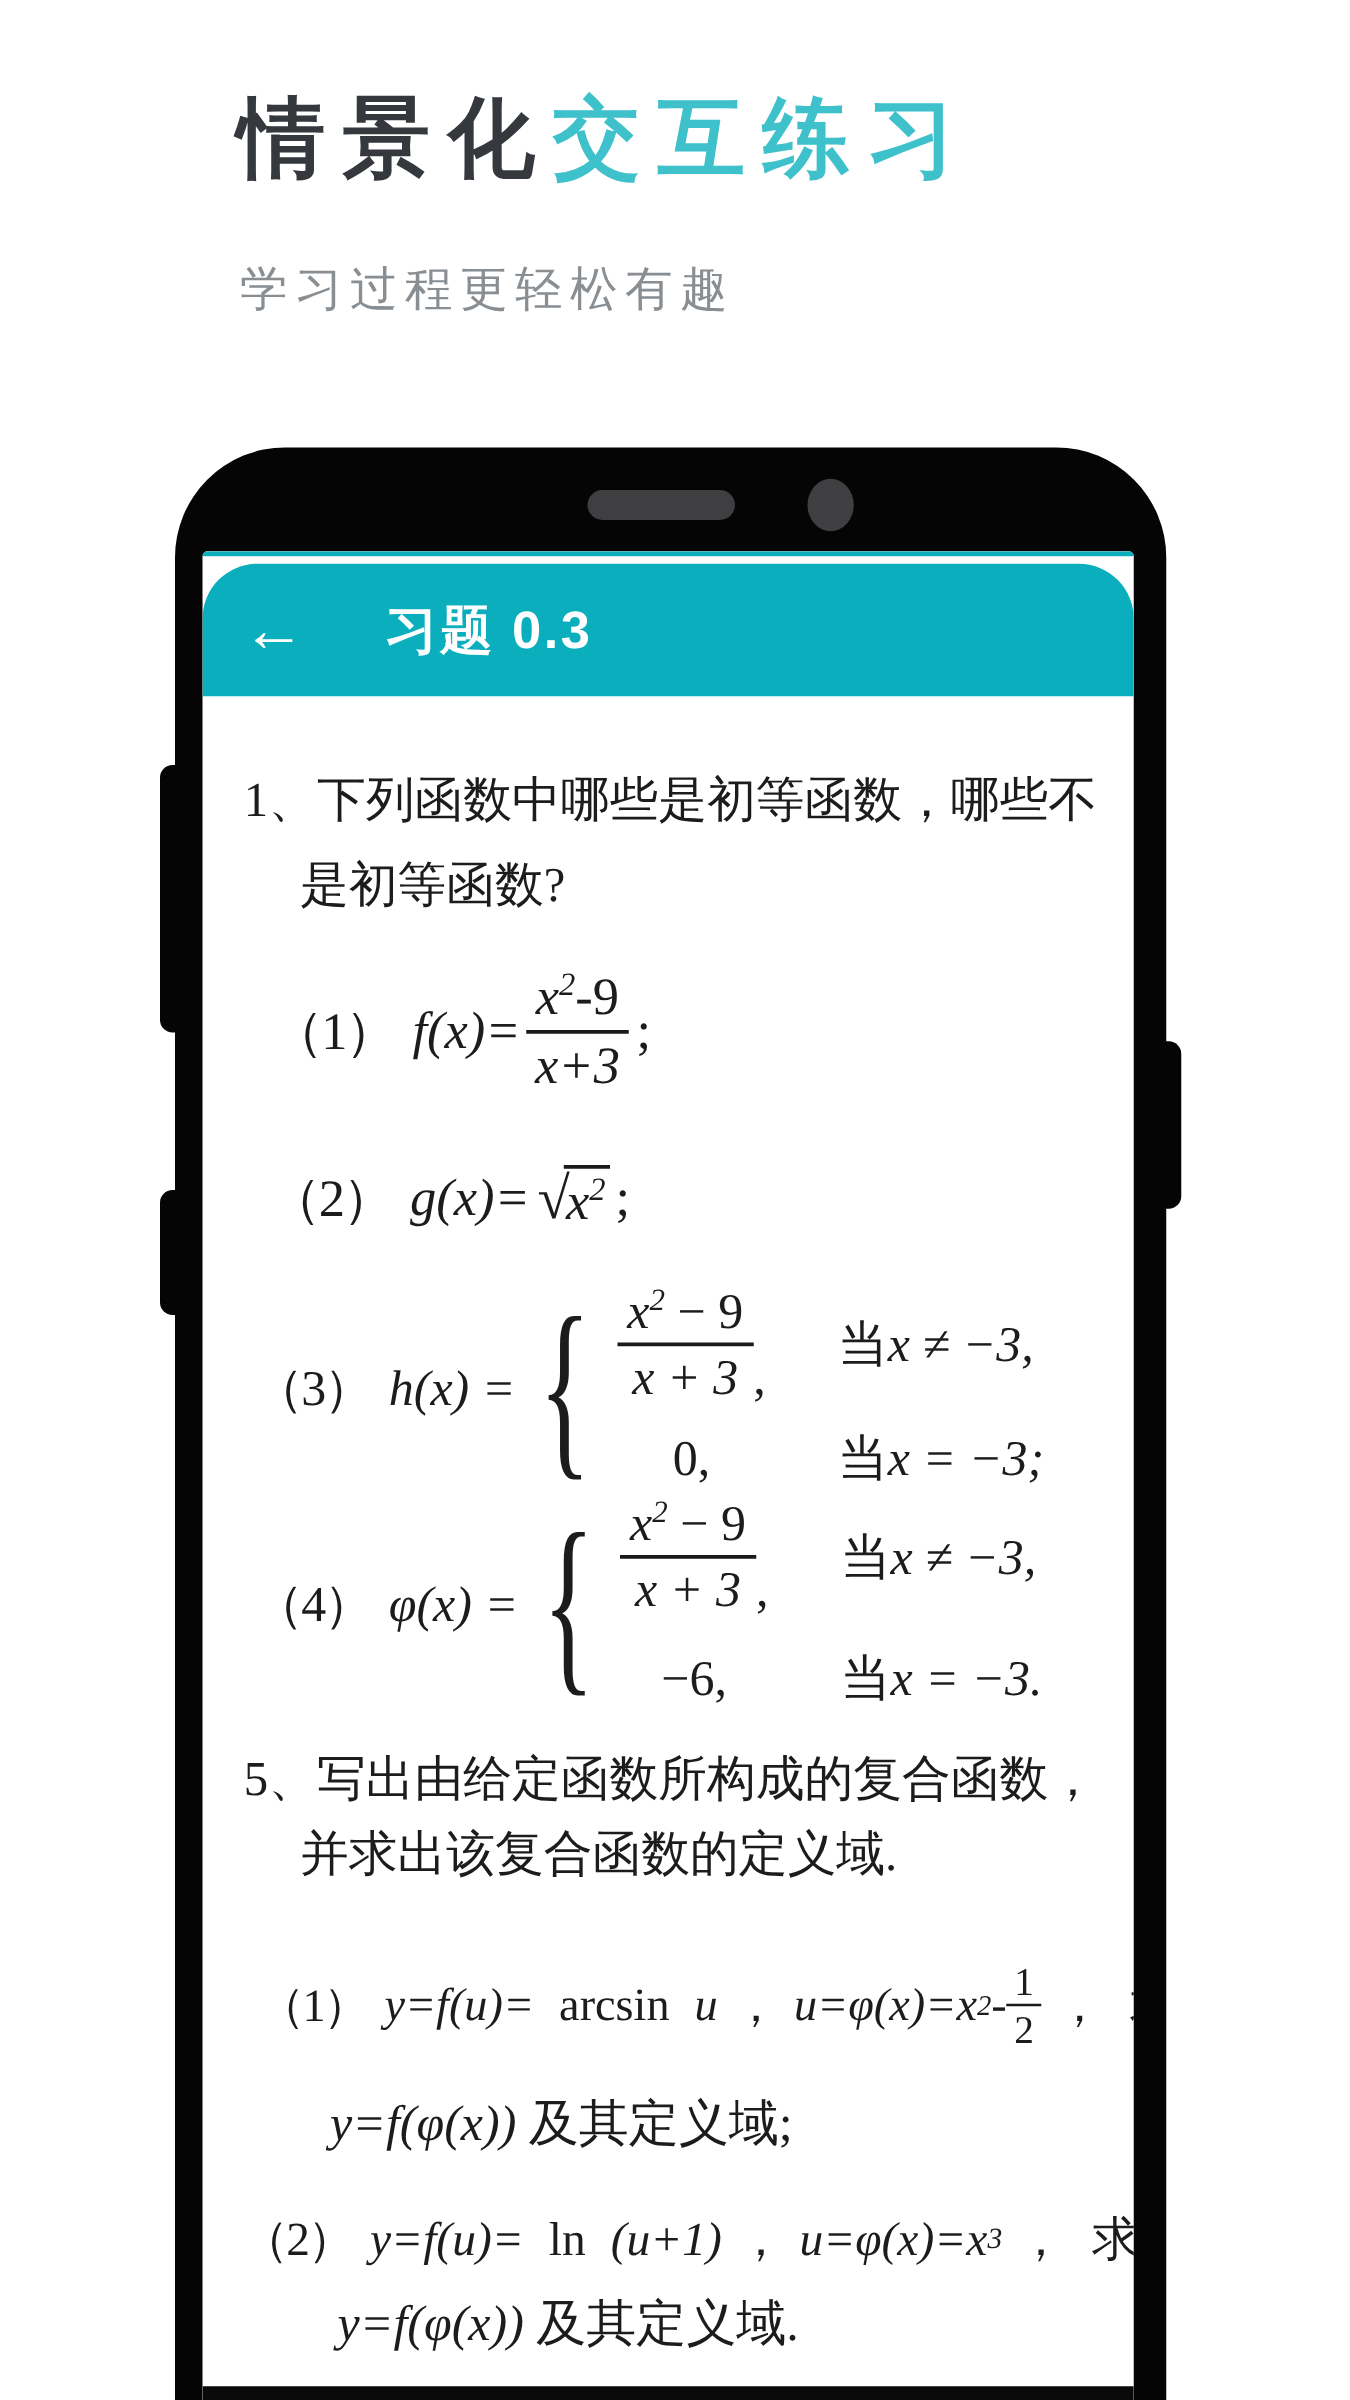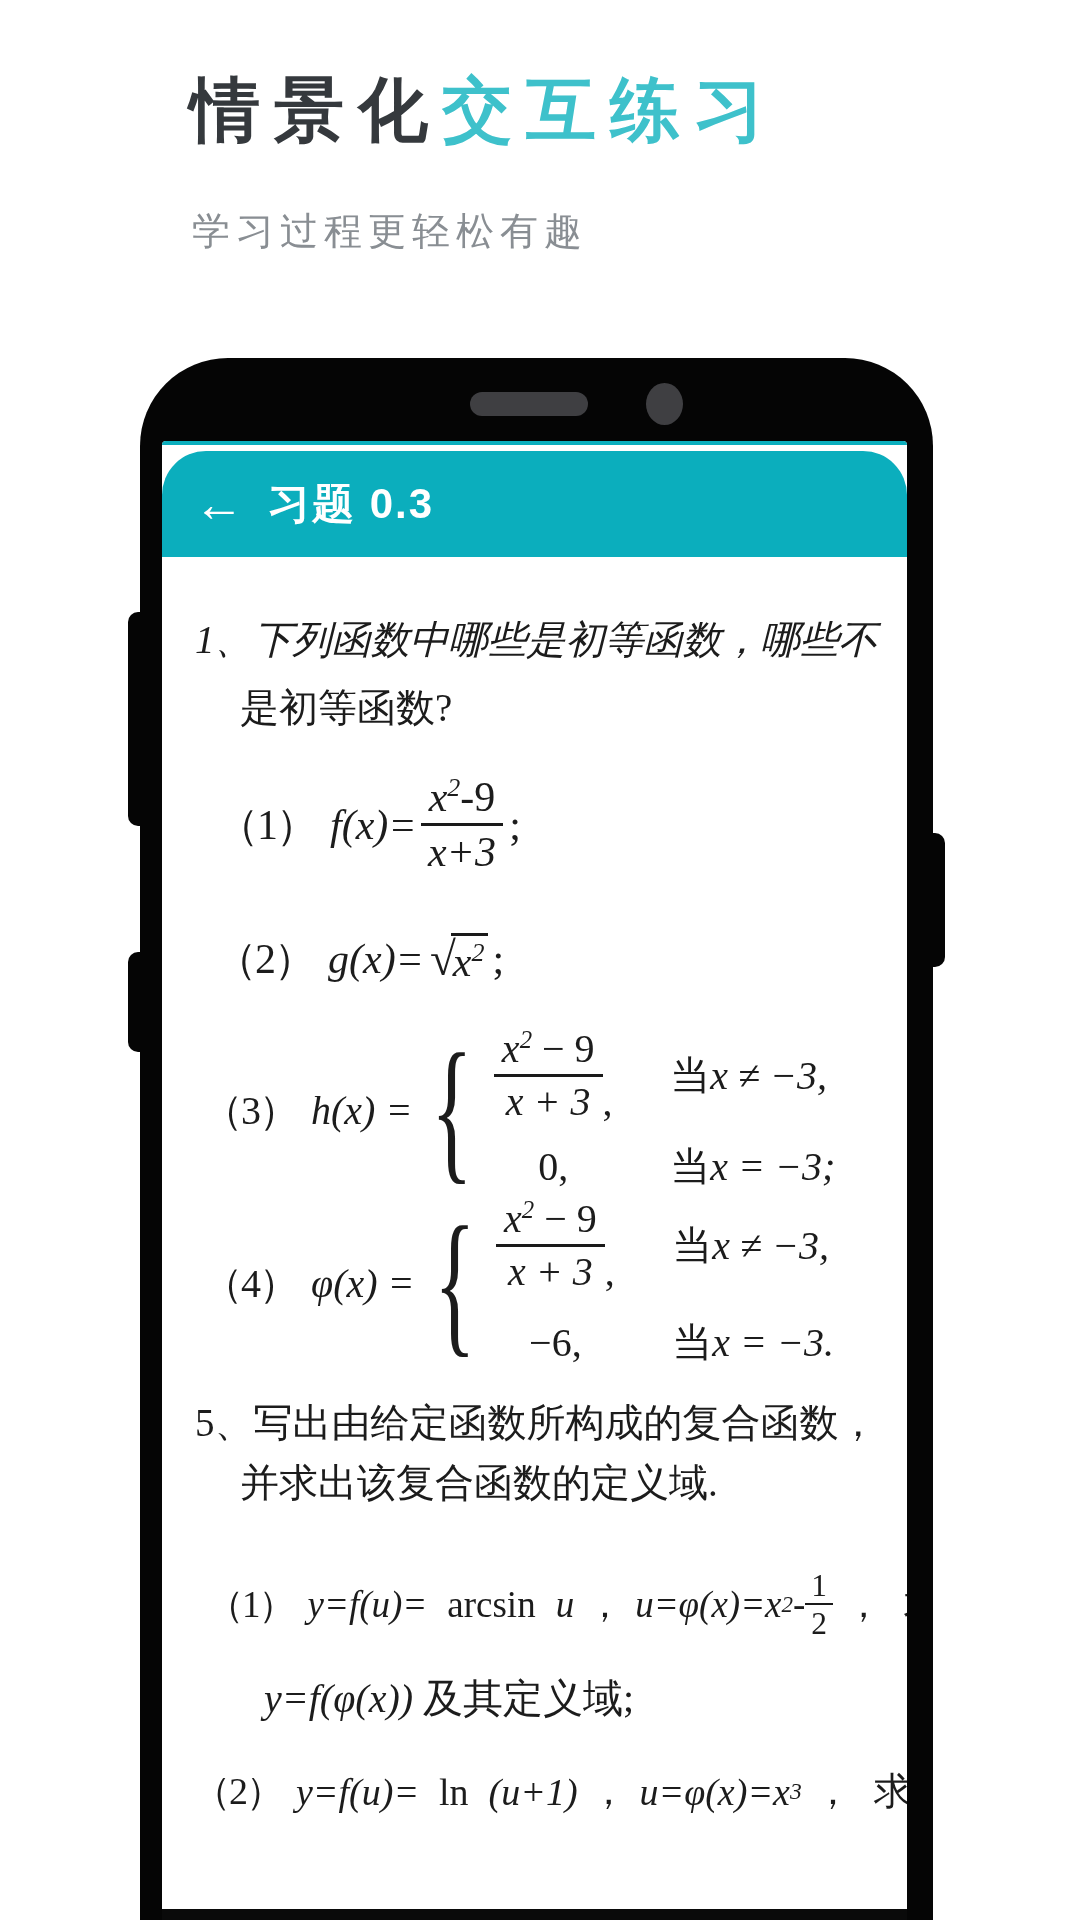--- a/index.html
+++ b/index.html
@@ -46,21 +46,21 @@
   }
 
   
   .topline { position:absolute; left:0; top:0; width:100%; height:4px; background:#0BAEBD; }
   .appbar {
     position:absolute; left:0; top:10px; width:100%; height:106px;
     background:#0BAEBD; border-radius:44px 44px 0 0;
     display:flex; align-items:center; padding-left:32px; color:#ffffff;
   }
   .back-arrow { font-size:50px; line-height:1; font-weight:400; width:60px; cursor:pointer; }
-  .app-title { font-size:42px; font-weight:600; letter-spacing:2px; margin-left:14px; }
+  .app-title { font-size:42px; font-weight:600; letter-spacing:2px; margin-left:54px; }
 
   
   .m  { font-family:"Liberation Serif","DejaVu Serif",serif; color:#1c1c1c; }
   .it { font-style:italic; }
   .line { position:absolute; white-space:nowrap; font-size:39px; }
   .row  { position:absolute; display:flex; align-items:center; white-space:nowrap; }
   .lbl { letter-spacing:-2px; margin-right:14px; }
   .sup { font-size:0.62em; vertical-align:super; font-style:italic; }
 
   .frac { display:inline-flex; flex-direction:column; align-items:center; line-height:1.15; }
@@ -103,21 +103,21 @@
     <div class="camera"></div>
 
     <div class="screen">
       <div class="topline"></div>
 
       <div class="appbar">
         <span class="back-arrow">←</span>
         <span class="app-title">习题 0.3</span>
       </div>
 
-      <div class="line m" style="left:33px; top:172px;font-style:italic;">1、下列函数中哪些是初等函数，哪些不</div>
+      <div class="line m" style="left:33px; top:172px;">1、下列函数中哪些是初等函数，哪些不</div>
       <div class="line m" style="left:78px; top:240px;">是初等函数?</div>
 
       <div class="row m" style="left:55px; top:332px; font-size:42px;">
         <span class="lbl">（1）</span>
         <span class="it" style="margin-right:4px;">f(x)=</span>
         <span class="frac">
           <span class="num"><span class="it">x</span><span class="sup">2</span><span>-9</span></span>
           <span class="den it">x+3</span>
         </span>
         <span style="margin-left:6px;">;</span>
@@ -204,17 +204,18 @@
         <span class="it">y=f(u)=</span>
         <span class="fnname">ln</span>
         <span class="it">(u+1)</span>
         <span class="sep">，</span>
         <span class="it">u=φ(x)=x</span>
         <span class="sup">3</span>
         <span class="sep">，</span>
         <span class="seek">求</span>
       </div>
 
+      <div class="line m" style="left:108px; top:1390px; font-size:40px;"><span class="it">y=f(φ(x))</span><span> 及其定义域.</span></div>
 
       <div class="bottom-bar"></div>
     </div>
   </div>
 </div>
 
 </body></html>

